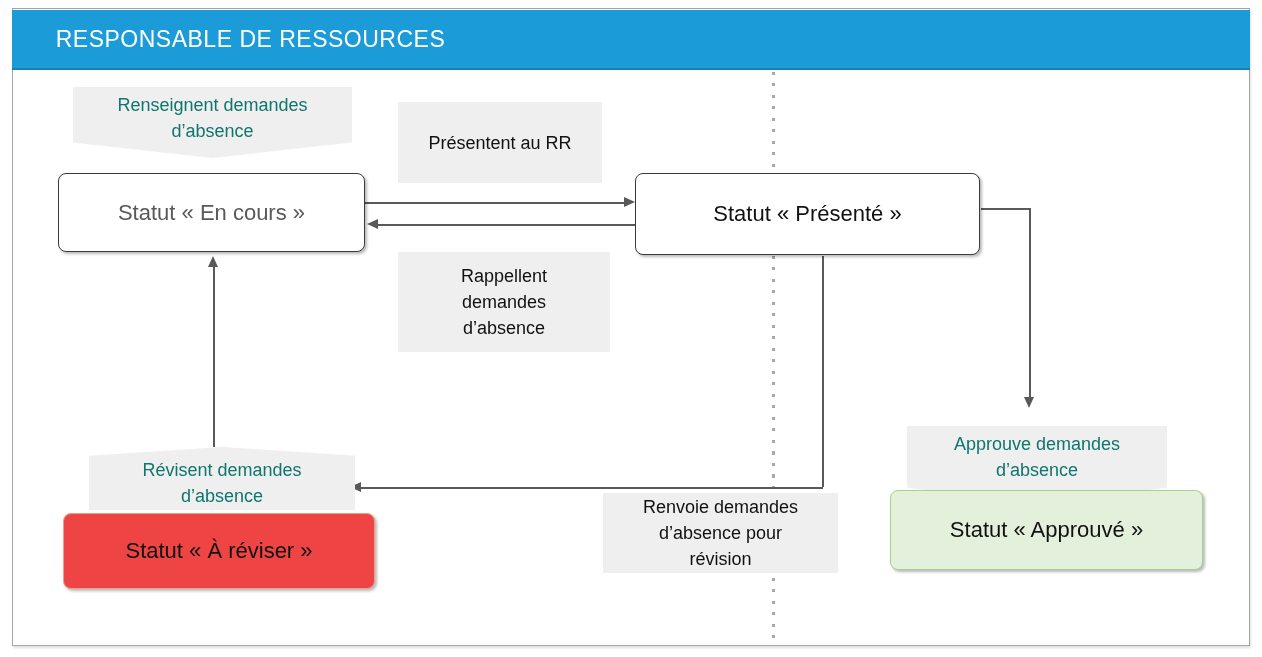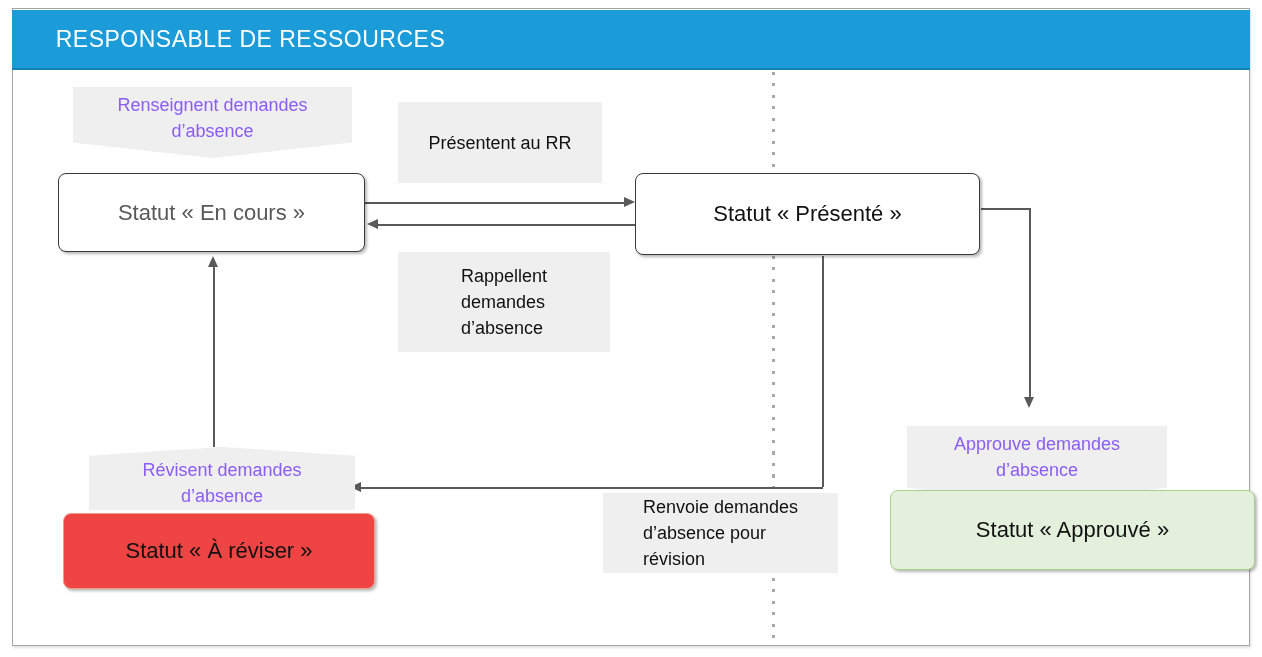--- a/index.html
+++ b/index.html
@@ -35,27 +35,27 @@
   .line{background:#595959;z-index:1;}
   .head{width:0;height:0;z-index:1;}
   .head.right{border-top:5.5px solid transparent;border-bottom:5.5px solid transparent;border-left:11px solid #595959;}
   .head.left{border-top:5.5px solid transparent;border-bottom:5.5px solid transparent;border-right:11px solid #595959;}
   .head.down{border-left:5.5px solid transparent;border-right:5.5px solid transparent;border-top:11px solid #595959;}
   .head.up{border-left:5.5px solid transparent;border-right:5.5px solid transparent;border-bottom:11px solid #595959;}
   
   .glabel{
     background:#efefef;z-index:2;
     display:flex;align-items:center;justify-content:center;
-    font-size:18px;line-height:26px;color:#111;
+    font-size:18px;line-height:26px;text-align:center;color:#111;
   }
   
   .callout{
     background:#efefef;z-index:2;
     display:flex;justify-content:center;
-    font-size:18px;line-height:26px;text-align:center;color:#8b5cf6;
+    font-size:18px;line-height:26px;text-align:center;color:#0f766e;
     filter:drop-shadow(2px 2px 2px rgba(0,0,0,0.18));
   }
   .callout.point-down{clip-path:polygon(0 0,100% 0,100% 78%,50% 100%,0 78%);padding-top:5px;}
   .callout.point-up{clip-path:polygon(0 14%,50% 0,100% 14%,100% 100%,0 100%);padding-top:10px;margin-left:7px;}
   
   .status{
     border-radius:8px;z-index:2;
     display:flex;align-items:center;justify-content:center;
     font-size:22px;text-align:center;
     background:#ffffff;border:1.5px solid #3a3a3a;
@@ -112,13 +112,13 @@
 <div class="abs glabel pre" style="left:603px;top:493px;width:235px;height:80px;">Renvoie demandes
 d’absence pour
 révision</div>
 
 <div class="abs status muted" style="left:58px;top:173px;width:307px;height:79px;">Statut « En cours »</div>
 
 <div class="abs status" style="left:635px;top:173px;width:345px;height:82px;">Statut « Présenté »</div>
 
 <div class="abs status pink" style="left:63px;top:513px;width:312px;height:76px;">Statut « À réviser »</div>
 
-<div class="abs status green" style="left:890px;top:490px;width:365px;height:80px;">Statut « Approuvé »</div>
+<div class="abs status green" style="left:890px;top:490px;width:313px;height:80px;">Statut « Approuvé »</div>
 
 </body></html>

